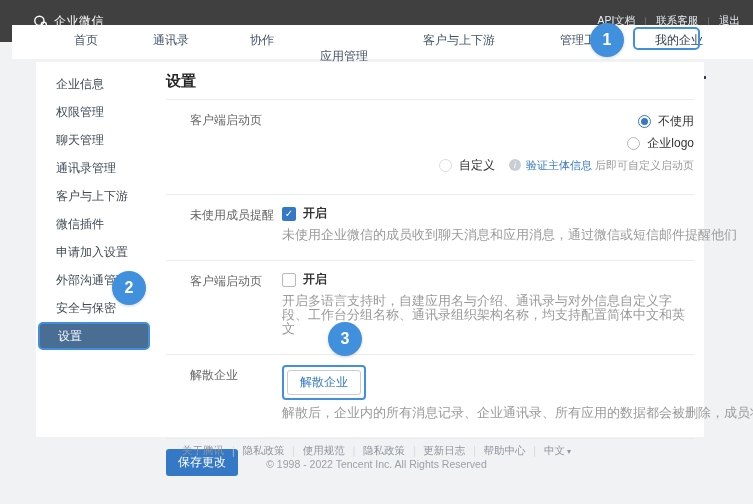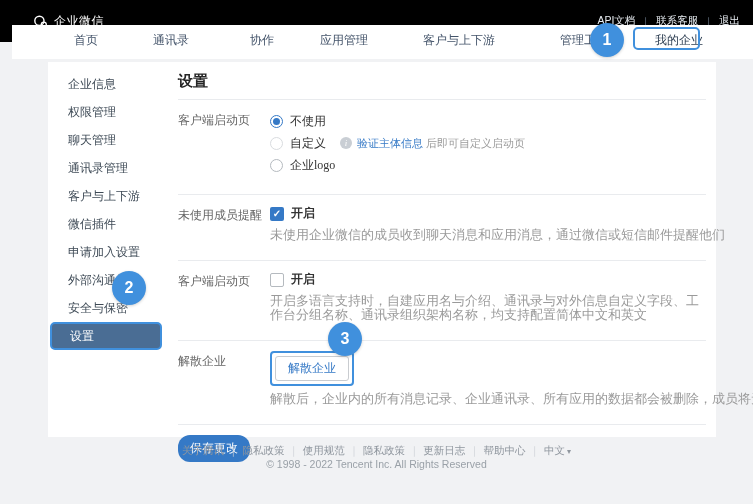--- a/index.html
+++ b/index.html
@@ -6,66 +6,66 @@
   html,body { width:753px; height:504px; }
   body {
     position:relative; overflow:hidden;
     background:#f1f2f4;
     font-family:"Liberation Sans","DejaVu Sans",sans-serif;
     color:#333;
   }
   
   .topbar {
     position:absolute; top:0; left:0; width:753px; height:42px;
-    background:#000000; display:flex; align-items:center; color:#fff;
+    background:#404040; display:flex; align-items:center; color:#fff;
   }
   .logo { display:flex; align-items:center; margin-left:33px; cursor:pointer; }
   .logo svg { display:block; }
   .logo-text { font-size:12px; margin-left:6px; letter-spacing:.5px; }
   .topbar-links { margin-left:auto; margin-right:13px; display:flex; align-items:center; font-size:10.5px;text-decoration:underline; }
   .topbar-links a { color:#e8edf2; text-decoration:none; cursor:pointer; }
   .tb-sep { color:#7d8da0; margin:0 6px; font-size:9px; }
   
   .navbar { position:absolute; top:25px; left:12px; width:753px; height:34px; background:#fff; }
   .nav-tab { position:absolute; top:0; height:31px; display:flex; align-items:center;
              font-size:12px; color:#44546a; cursor:pointer; white-space:nowrap; }
-  .t-home{left:62px;} .t-contacts{left:141px;} .t-collab{left:238px;} .t-apps{left:308px;}
+  .t-home{left:62px;} .t-contacts{left:141px;} .t-collab{left:238px;} .t-apps{left:308px;margin-top:16px;}
   .t-customers{left:411px;} .t-tools{left:548px;}
   .t-my{left:635px; width:64px; justify-content:center; color:#2b3c50;}
   .active-underline { position:absolute; left:641px; top:51px; width:53px; height:3px; background:#2b3c50; }
   
   .step-badge {
     position:absolute; width:34px; height:34px; border-radius:50%;
     background:#4090dd; color:#fff; font-size:16px; font-weight:bold;
     display:flex; align-items:center; justify-content:center; z-index:30;
     box-shadow:0 1px 3px rgba(0,0,0,.18);
   }
   .badge-1{ left:590px; top:23px; }
   .badge-2{ left:112px; top:271px; }
   .badge-3{ left:328px; top:322px; }
   .hl-box-tab { position:absolute; left:633px; top:27px; width:67px; height:23px;
                 border:2px solid #4090dd; border-radius:5px; z-index:20; pointer-events:none; }
   
-  .card { position:absolute; left:48px; top:62px; width:668px; height:375px; background:#fff;font-family:Liberation Serif, serif; }
+  .card { position:absolute; left:36px; top:62px; width:668px; height:375px; background:#fff; }
   
   .sidebar { position:absolute; left:0; top:0; width:116px; height:100%; padding-top:8px; }
   .side-item { height:28px; line-height:28px; padding-left:20px; font-size:12px;
                color:#3e4a56; cursor:pointer; white-space:nowrap; }
   .side-item.selected {
     margin:0 2px; padding-left:18px; border-radius:5px;
     background:#4a6d94; border:2px solid #4090dd; color:#fff; line-height:24px;
   }
   
   .main { position:absolute; left:130px; top:0; width:528px; }
   .page-title { margin-top:10px; font-size:15px; font-weight:bold; color:#262626; }
   .divider { height:1px; background:#e9ebee; margin-top:8px; }
-  .row { display:flex; padding:10px 0; }
+  .row { display:flex; padding:10px 0;margin-left:24px; }
   .row-label { width:92px; flex:none; font-size:12px; color:#666; padding-top:2px; }
   .row-content { flex:1; min-width:0; }
-  .opt-line { display:flex; align-items:center; height:22px; font-size:12px; color:#333; cursor:pointer; }
+  .opt-line { display:flex; align-items:center; height:22px; font-size:12px; color:#333; cursor:pointer;justify-content:flex-end; }
   .radio { width:13px; height:13px; border-radius:50%; border:1px solid #b5babf; background:#fff;
            margin-right:7px; position:relative; flex:none; }
   .radio.checked { border-color:#3579c6; }
   .radio.checked::after { content:""; position:absolute; left:2px; top:2px; width:7px; height:7px;
                           border-radius:50%; background:#3579c6; }
   .radio.disabled { border-color:#d9dcdf; }
   .note { display:flex; align-items:center; margin-left:14px; font-size:11px; color:#9a9a9a; }
   .info-icon { width:12px; height:12px; border-radius:50%; background:#c9ced4; color:#fff;
                font-size:9px; display:flex; align-items:center; justify-content:center;
                margin-right:5px; flex:none; font-style:italic; }
@@ -74,21 +74,21 @@
   .checkbox { width:14px; height:14px; border-radius:2px; margin-right:7px; flex:none;
               display:flex; align-items:center; justify-content:center; }
   .checkbox.checked { background:#3579c6; color:#fff; font-size:10px; font-weight:bold; }
   .checkbox.unchecked { background:#fff; border:1px solid #b5babf; color:transparent; }
   .row-desc { margin-top:6px; font-size:13px; color:#9a9a9a; line-height:14px; }
   .nowrap { white-space:nowrap; }
   .hl-box-btn { display:inline-block; border:2px solid #4090dd; border-radius:4px; padding:3px; }
   .dissolve-btn { background:#fff; border:1px solid #c9ccd0; border-radius:3px;
                   color:#3579c6; font-size:12px; padding:3px 12px; cursor:pointer;
                   font-family:inherit; }
-  .save-btn { margin:10px 0 0 0; background:#3579c6; color:#fff; border:none; border-radius:12px;
+  .save-btn { margin:10px 0 0 0; background:#3579c6; color:#fff; border:none; border-radius:3px;
               font-size:12px; padding:5px 12px; cursor:pointer; font-family:inherit; }
   
   .footer { position:absolute; left:0; top:444px; width:753px; text-align:center; }
   .footer-links { font-size:10.5px; color:#8f969e; white-space:nowrap; }
   .footer-links a { color:#8f969e; text-decoration:none; cursor:pointer; }
   .ft-sep { color:#cdd1d6; margin:0 4px; }
   .caret { font-size:8px; margin-left:2px; }
   .copyright { font-size:10.5px; color:#9aa1a8; }
 </style>
 </head>
@@ -148,32 +148,32 @@
 
     
     <div class="row">
       <div class="row-label">客户端启动页</div>
       <div class="row-content">
         <div class="opt-line">
           <span class="radio checked"></span>
           <span>不使用</span>
         </div>
         <div class="opt-line">
+          <span class="radio"></span>
+          <span>企业logo</span>
+        </div>
+        <div class="opt-line">
           <span class="radio disabled"></span>
           <span>自定义</span>
           <span class="note">
             <span class="info-icon">i</span>
             <a>验证主体信息</a>
             <span>后即可自定义启动页</span>
           </span>
         </div>
-        <div class="opt-line">
-          <span class="radio"></span>
-          <span>企业logo</span>
-        </div>
       </div>
     </div>
     <div class="divider"></div>
 
     
     <div class="row">
       <div class="row-label">未使用成员提醒</div>
       <div class="row-content">
         <div class="check-line">
           <span class="checkbox checked">✓</span>

